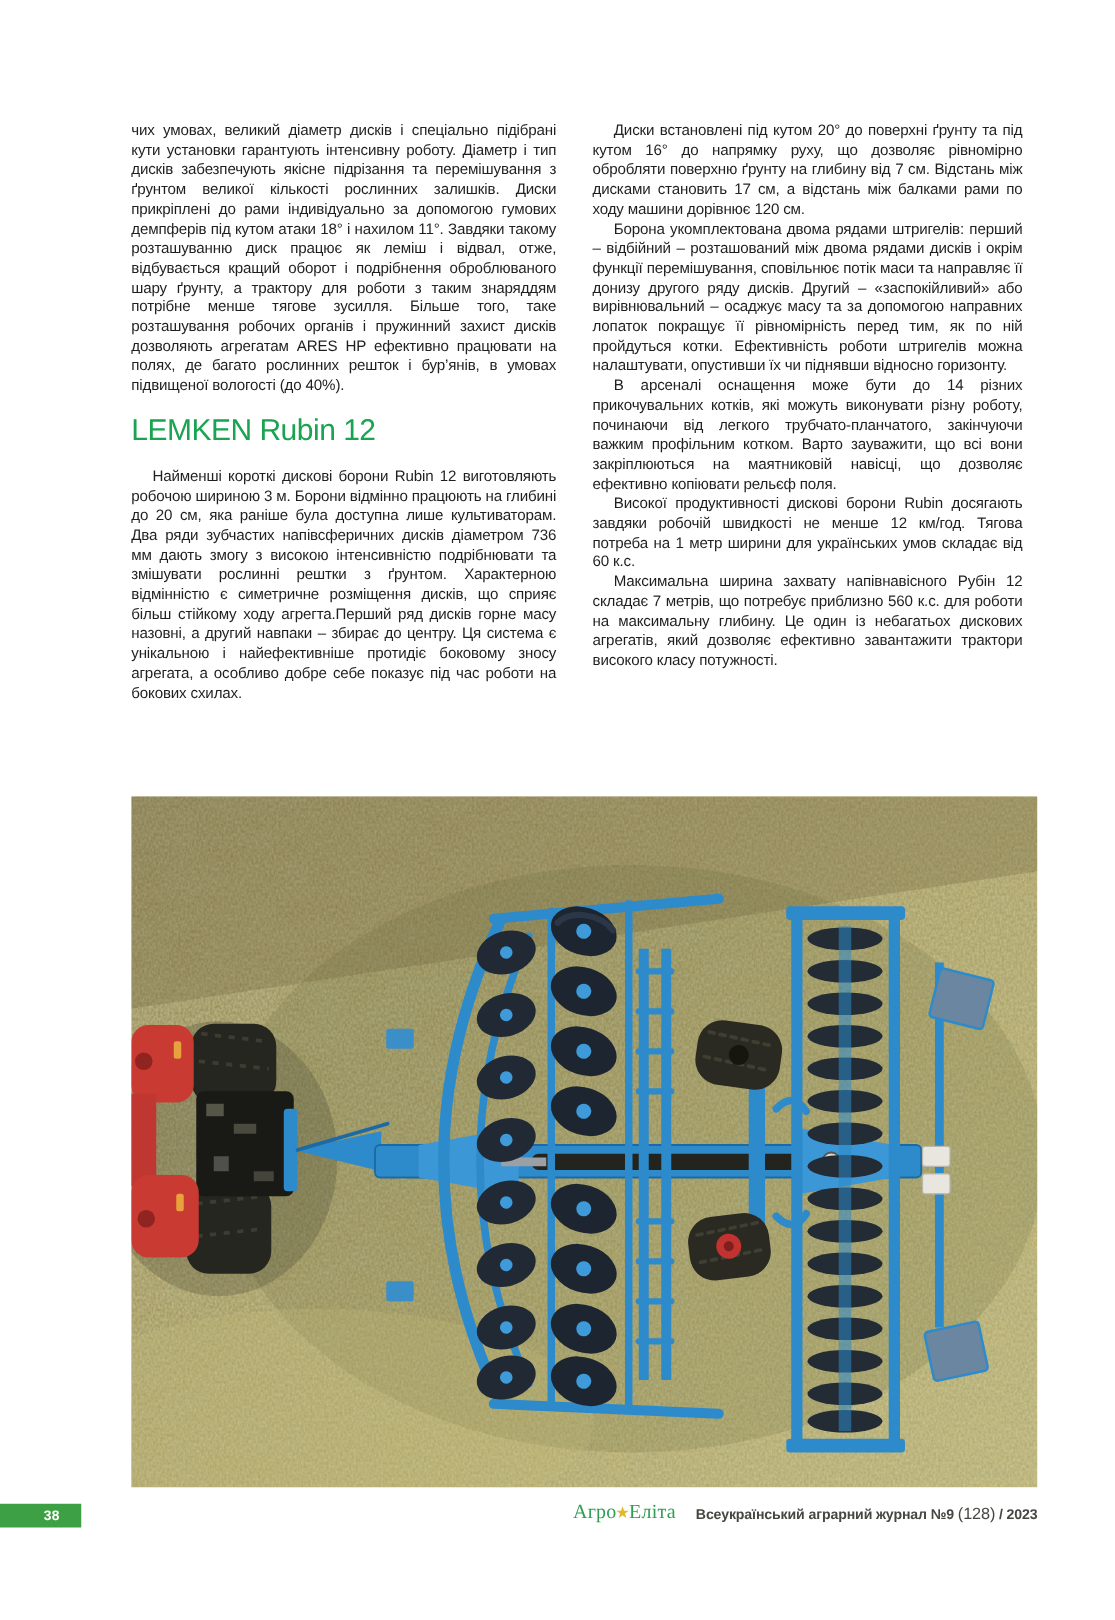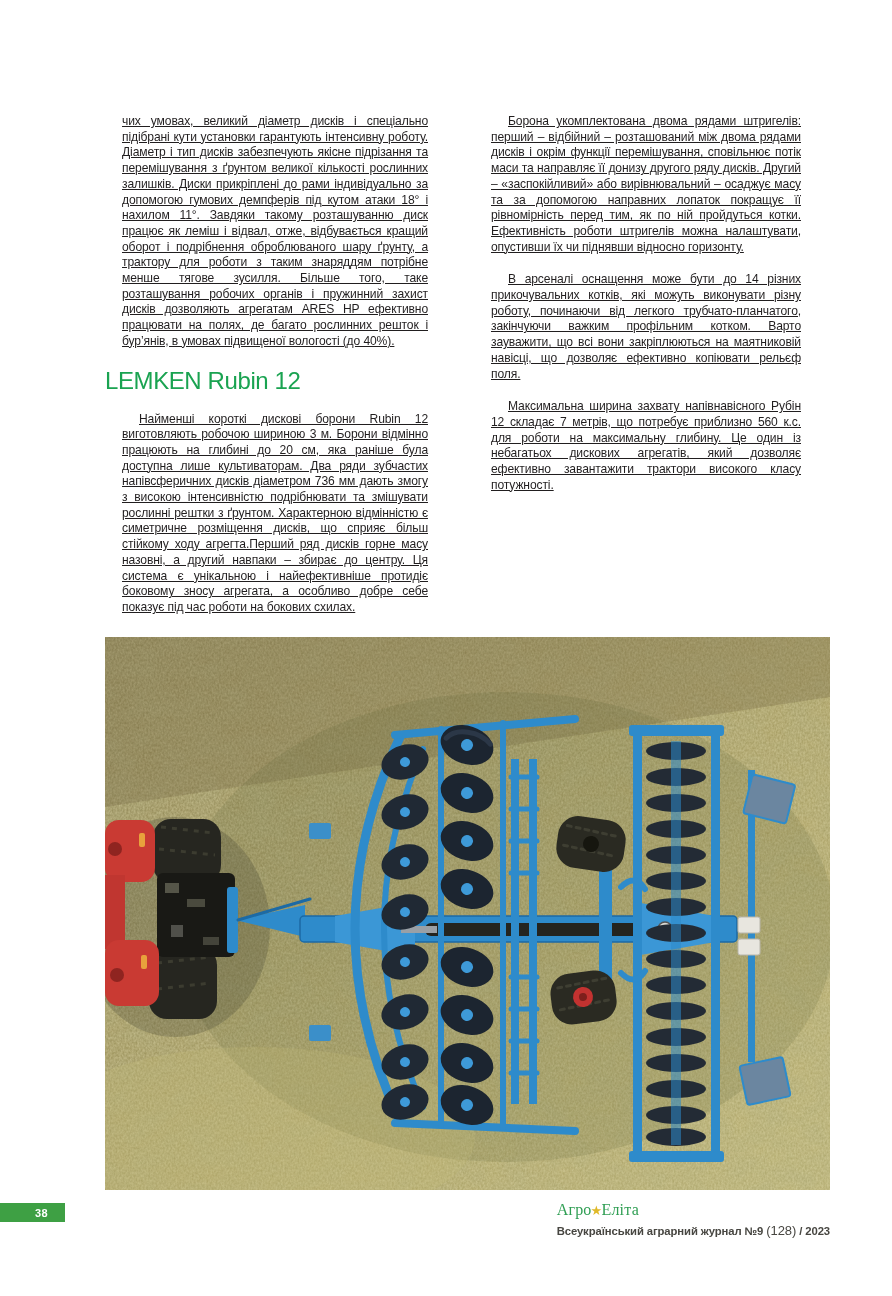--- a/index.html
+++ b/index.html
@@ -5,61 +5,62 @@
   html,body{margin:0;padding:0;background:#e9e9e9;}
   .page{
     position:relative;width:892px;height:1296px;background:#ffffff;
     font-family:"Liberation Sans","DejaVu Sans",sans-serif;overflow:hidden;
     margin:0 auto;
   }
   .col{position:absolute;top:97px;color:#211e1f;font-size:12.1px;line-height:15.7px;
     text-align:justify;letter-spacing:-0.12px;}
   .col-left{left:105px;width:340px;}
   .col-right{left:474px;width:344px;}
-  .col p{margin:17px;text-decoration:underline;}
+  .col p{margin:0;}
   .col p.indent{text-indent:17px;}
   .heading{
     font-size:24px;font-weight:400;color:#1aa351;letter-spacing:-0.4px;
     margin:14px 0 15px 0;line-height:28px;
   }
   .photo{
     position:absolute;left:105px;top:637px;width:725px;height:553px;overflow:hidden;
   }
   .photo svg{display:block;width:100%;height:100%;}
   .footer-bar{
     position:absolute;left:0;top:1203px;width:65px;height:19px;background:#3ea044;
     display:flex;align-items:center;justify-content:center;padding-left:18px;
     box-sizing:border-box;
   }
   .footer-bar span{color:#ffffff;font-size:11px;font-weight:bold;letter-spacing:0.3px;}
   .footer-right{
-    position:absolute;top:1201px;right:62px;display:flex;align-items:flex-start;gap:4px;
+    position:absolute;top:1201px;right:62px;display:flex;align-items:center;gap:16px;
     white-space:nowrap;
-    flex-direction:column;
   }
   .logo{font-family:"Liberation Serif","DejaVu Serif",serif;font-size:16px;color:#2f9e53;
     letter-spacing:0.2px;}
   .logo .star{color:#e0b929;font-size:13px;margin:0 -1px;}
   .journal{font-size:11.3px;font-weight:bold;color:#474641;letter-spacing:-0.1px;}
   .journal .issue{font-size:13px;font-weight:normal;}
 </style>
 </head>
 <body>
 
 <div class="page">
 
   <div class="col col-left">
     <p>чих умовах, великий діаметр дисків і спеціально підібрані кути установки гарантують інтенсивну роботу. Діаметр і тип дисків забезпечують якісне підрізання та перемішування з ґрунтом великої кількості рослинних залишків. Диски прикріплені до рами індивідуально за допомогою гумових демпферів під кутом атаки 18° і нахилом 11°. Завдяки такому розташуванню диск працює як леміш і відвал, отже, відбувається кращий оборот і подрібнення оброблюваного шару ґрунту, а трактору для роботи з таким знаряддям потрібне менше тягове зусилля. Більше того, таке розташування робочих органів і пружинний захист дисків дозволяють агрегатам ARES HP ефективно працювати на полях, де багато рослинних решток і бур’янів, в умовах підвищеної вологості (до 40%).</p>
     <h1 class="heading">LEMKEN Rubin 12</h1>
     <p class="indent">Найменші короткі дискові борони Rubin 12 виготовляють робочою шириною 3 м. Борони відмінно працюють на глибині до 20 см, яка раніше була доступна лише культиваторам. Два ряди зубчастих напівсферичних дисків діаметром 736 мм дають змогу з високою інтенсивністю подрібнювати та змішувати рослинні рештки з ґрунтом. Характерною відмінністю є симетричне розміщення дисків, що сприяє більш стійкому ходу агрегта.Перший ряд дисків горне масу назовні, а другий навпаки – збирає до центру. Ця система є унікальною і найефективніше протидіє боковому зносу агрегата, а особливо добре себе показує під час роботи на бокових схилах.</p>
   </div>
 
   <div class="col col-right">
+    <p class="indent">Диски встановлені під кутом 20° до поверхні ґрунту та під кутом 16° до напрямку руху, що дозволяє рівномірно обробляти поверхню ґрунту на глибину від 7 см. Відстань між дисками становить 17 см, а відстань між балками рами по ходу машини дорівнює 120 см.</p>
     <p class="indent">Борона укомплектована двома рядами штригелів: перший – відбійний – розташований між двома рядами дисків і окрім функції перемішування, сповільнює потік маси та направляє її донизу другого ряду дисків. Другий – «заспокійливий» або вирівнювальний – осаджує масу та за допомогою направних лопаток покращує її рівномірність перед тим, як по ній пройдуться котки. Ефективність роботи штригелів можна налаштувати, опустивши їх чи піднявши відносно горизонту.</p>
     <p class="indent">В арсеналі оснащення може бути до 14 різних прикочувальних котків, які можуть виконувати різну роботу, починаючи від легкого трубчато-планчатого, закінчуючи важким профільним котком. Варто зауважити, що всі вони закріплюються на маятниковій навісці, що дозволяє ефективно копіювати рельєф поля.</p>
+    <p class="indent">Високої продуктивності дискові борони Rubin досягають завдяки робочій швидкості не менше 12 км/год. Тягова потреба на 1 метр ширини для українських умов складає від 60 к.с.</p>
     <p class="indent">Максимальна ширина захвату напівнавісного Рубін 12 складає 7 метрів, що потребує приблизно 560 к.с. для роботи на максимальну глибину. Це один із небагатьох дискових агрегатів, який дозволяє ефективно завантажити трактори високого класу потужності.</p>
   </div>
 
   <div class="photo">
     <svg viewBox="0 0 725 553" preserveAspectRatio="none" xmlns="http://www.w3.org/2000/svg">
       <defs>
         <linearGradient id="field" x1="0" y1="0" x2="1" y2="1">
           <stop offset="0" stop-color="#857a4b"></stop>
           <stop offset="0.35" stop-color="#968a52"></stop>
           <stop offset="0.65" stop-color="#a89c5d"></stop>

